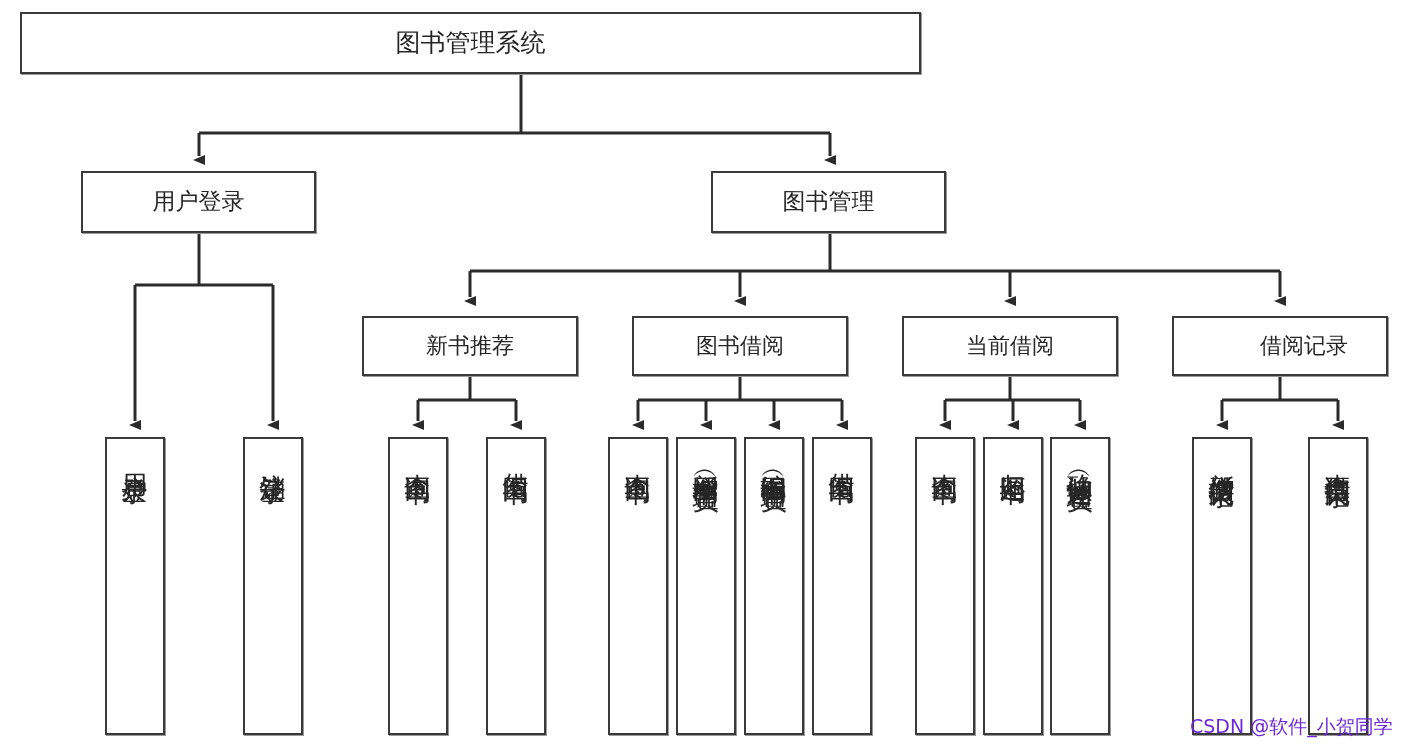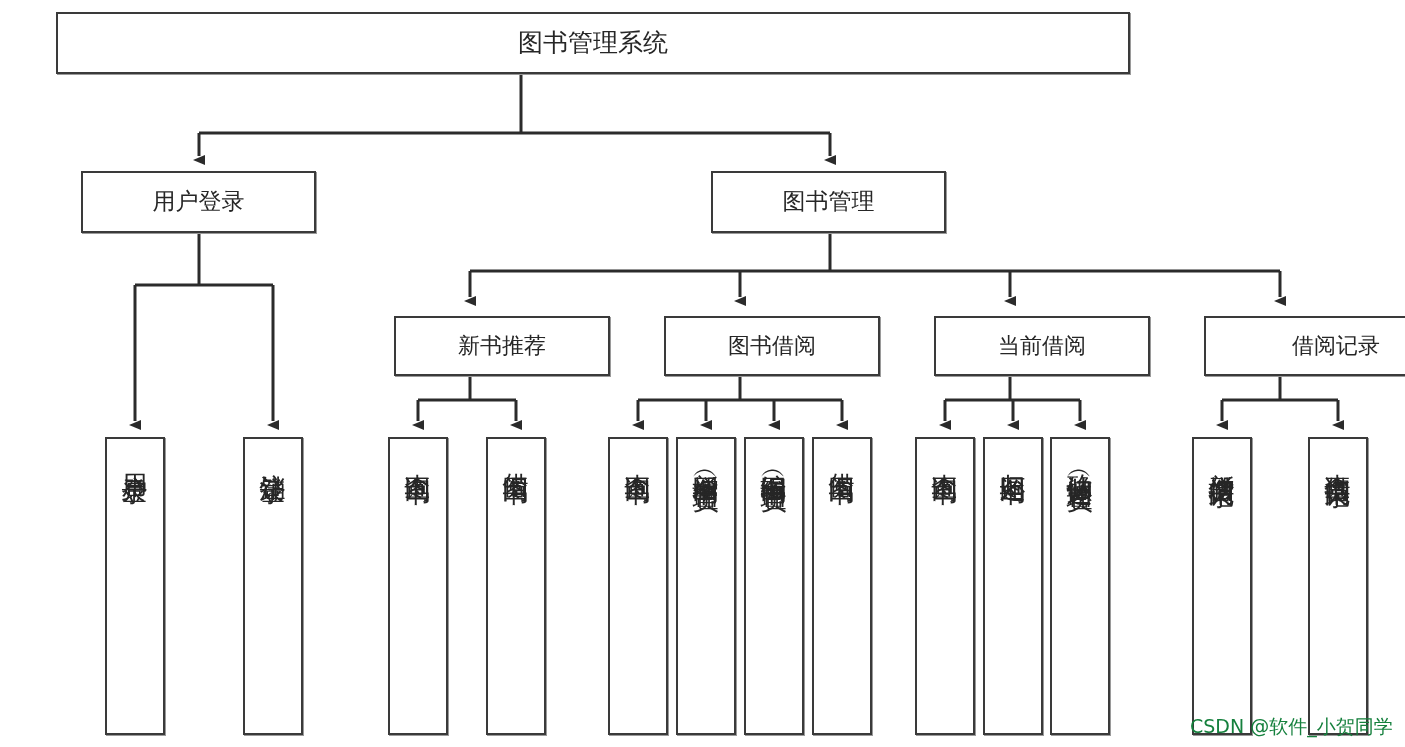--- a/index.html
+++ b/index.html
@@ -43,21 +43,21 @@
     display: block;
     text-align: center;
     line-height: 1.18;
     white-space: nowrap;
   }
 
   
   .node.root { font-size: 25px; }
   
   .node.h1 { font-size: 23px; }
-  .node.h2 { font-size: 22px; margin-left: 32px; }
+  .node.h2 { font-size: 22px; }
 
   
   .node.leaf {
     align-items: flex-start;
     justify-content: center;
     padding-top: 14px;
   }
   .node.leaf .label {
     writing-mode: vertical-rl;
     text-orientation: upright;
@@ -66,21 +66,21 @@
     line-height: 1;
     white-space: nowrap;
   }
 
   
   #watermark {
     position: absolute;
     left: 1190px;
     top: 714px;
     font-size: 19px;
-    color: #15803d;
+    color: #6d28d9;
     white-space: nowrap;
     user-select: none;
   }
 </style>
 </head>
 <body>
 
 <div id="canvas">
 
   <svg id="wires" viewBox="0 0 1405 747" xmlns="http://www.w3.org/2000/svg">
@@ -126,21 +126,21 @@
       <path d="M1013,400 L1013,421" marker-end="url(#arrow)"></path>
       <path d="M1080,400 L1080,421" marker-end="url(#arrow)"></path>
 
       <path d="M1280,376 L1280,400"></path>
       <path d="M1222,400 L1338,400"></path>
       <path d="M1222,400 L1222,421" marker-end="url(#arrow)"></path>
       <path d="M1338,400 L1338,421" marker-end="url(#arrow)"></path>
     </g>
   </svg>
 
-  <div class="node root" style="left:20px; top:12px; width:1074px; height:62px;margin-left:36px;">
+  <div class="node root" style="left:20px; top:12px; width:901px; height:62px;">
     <span class="label">图书管理系统</span>
   </div>
 
   <div class="node h1" style="left:81px; top:171px; width:235px; height:62px;">
     <span class="label">用户登录</span>
   </div>
 
   <div class="node h1" style="left:711px; top:171px; width:235px; height:62px;">
     <span class="label">图书管理</span>
   </div>

